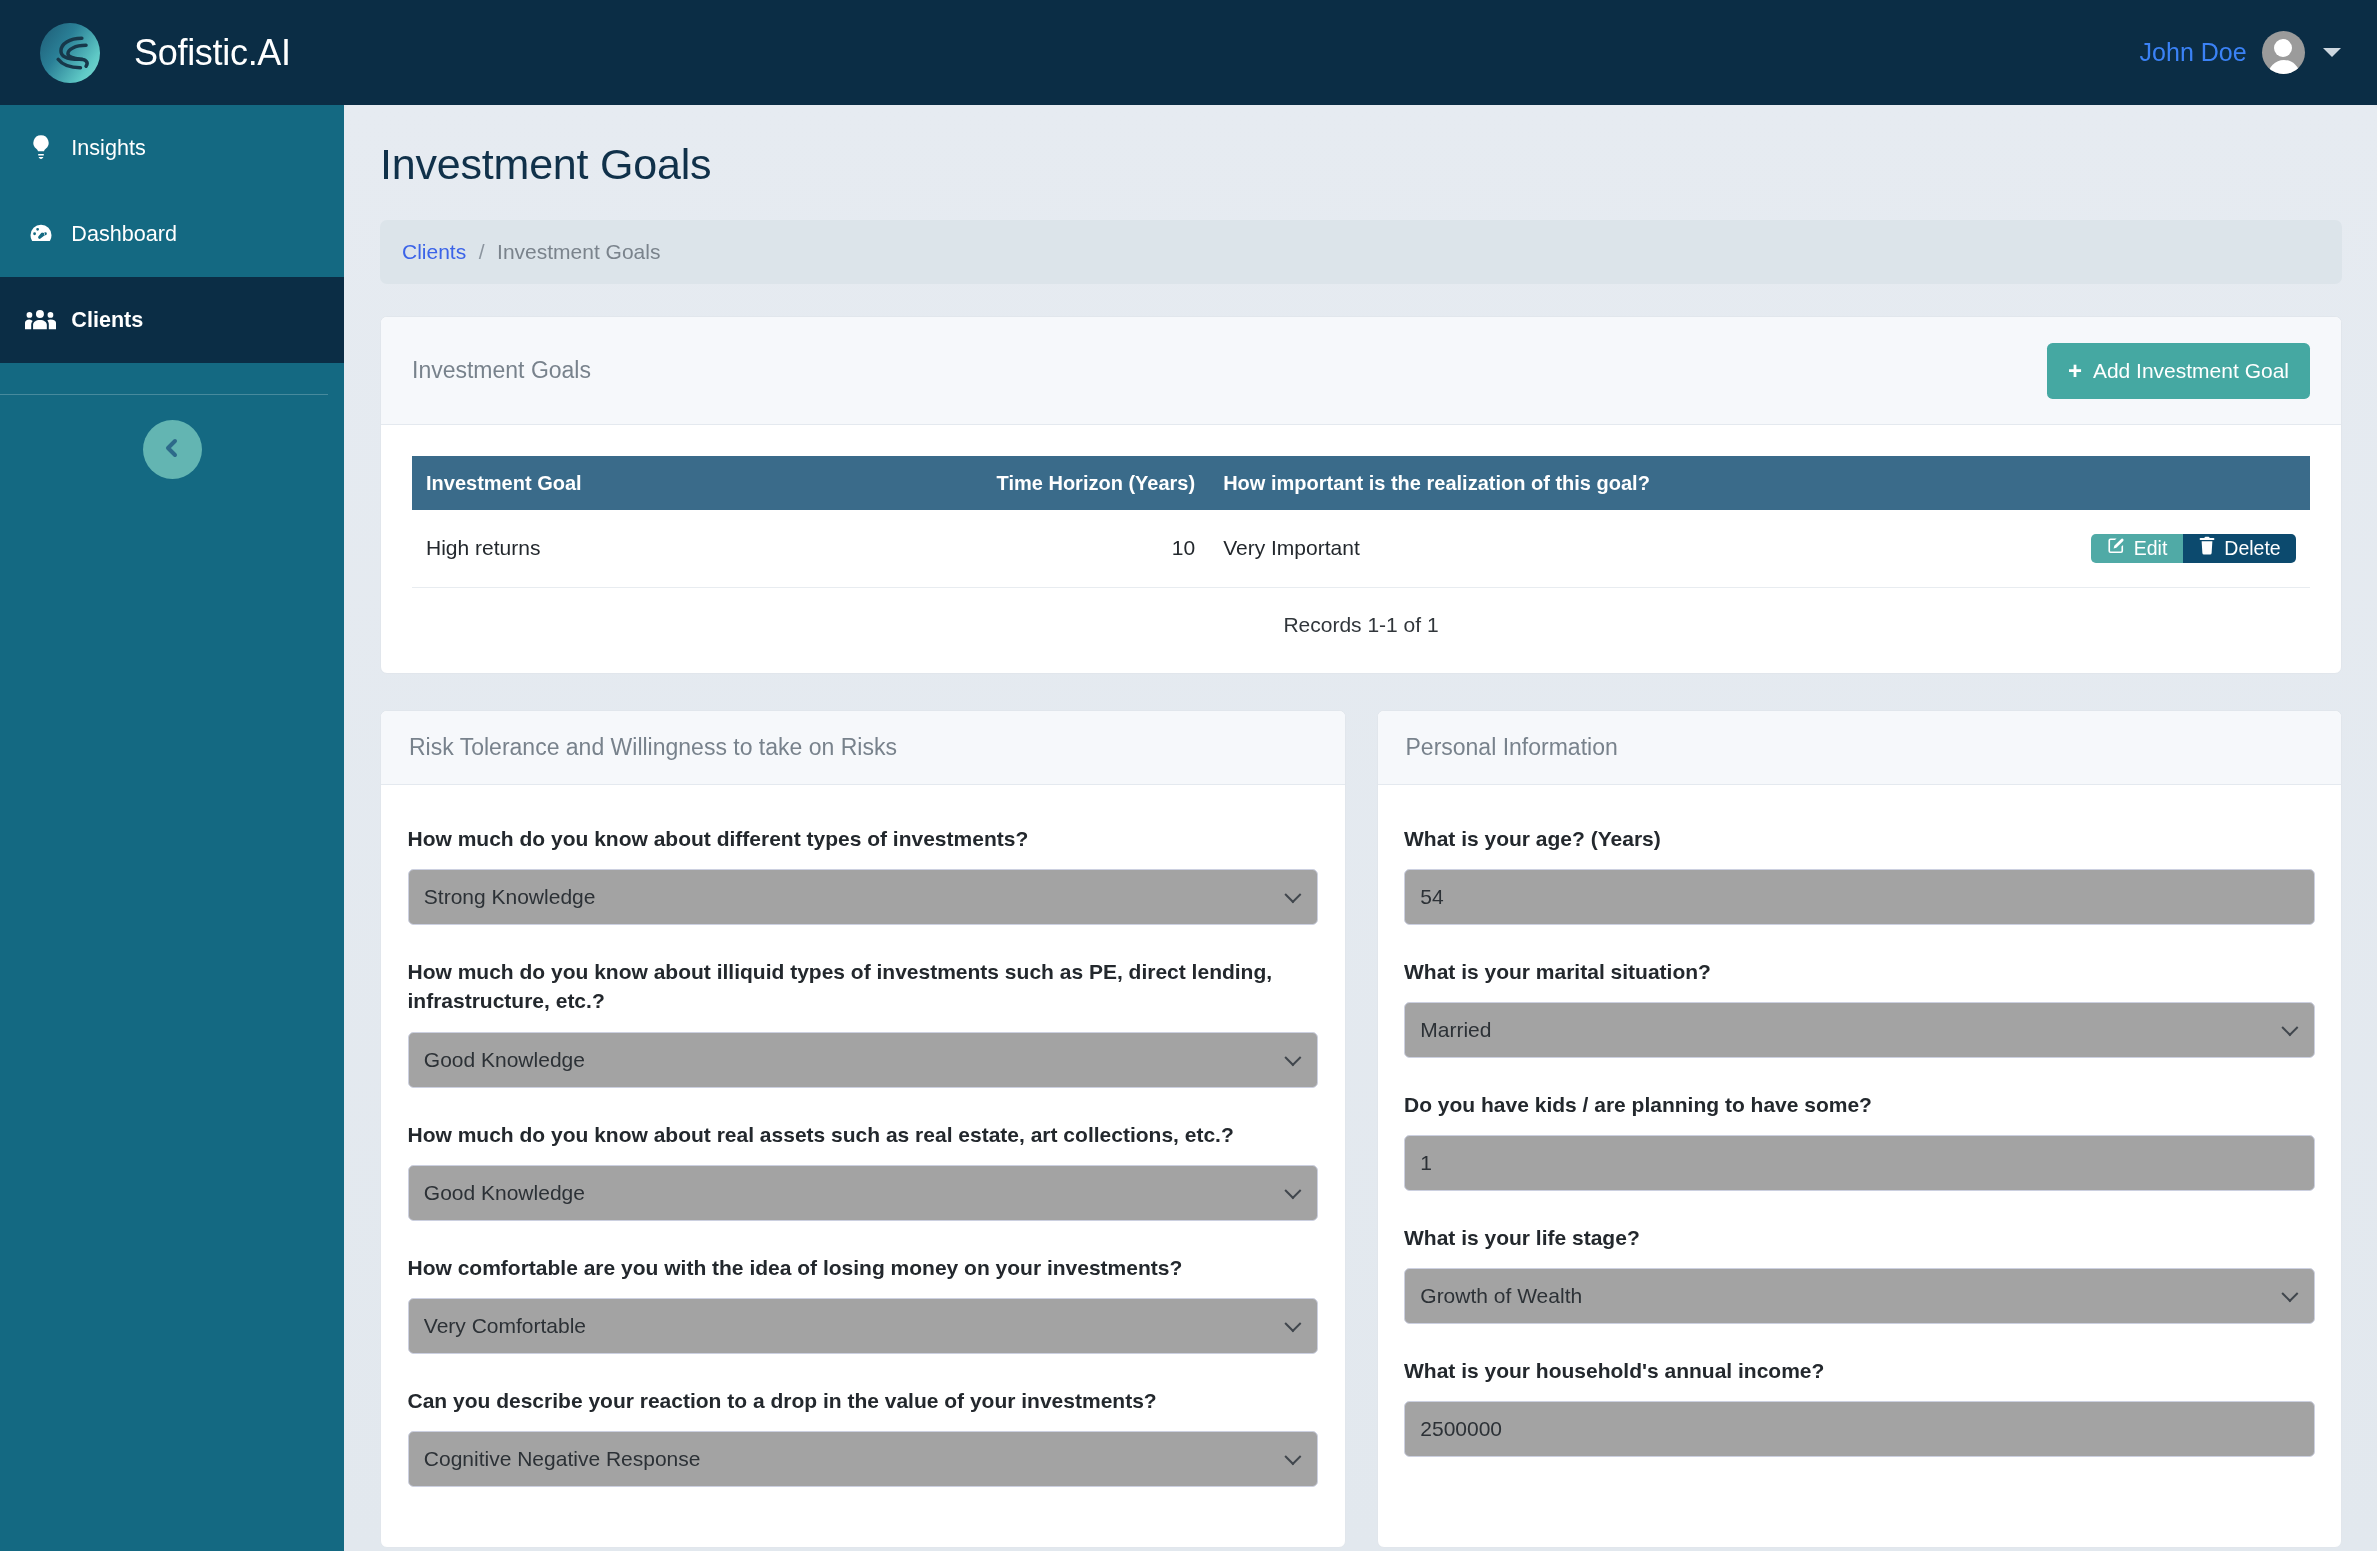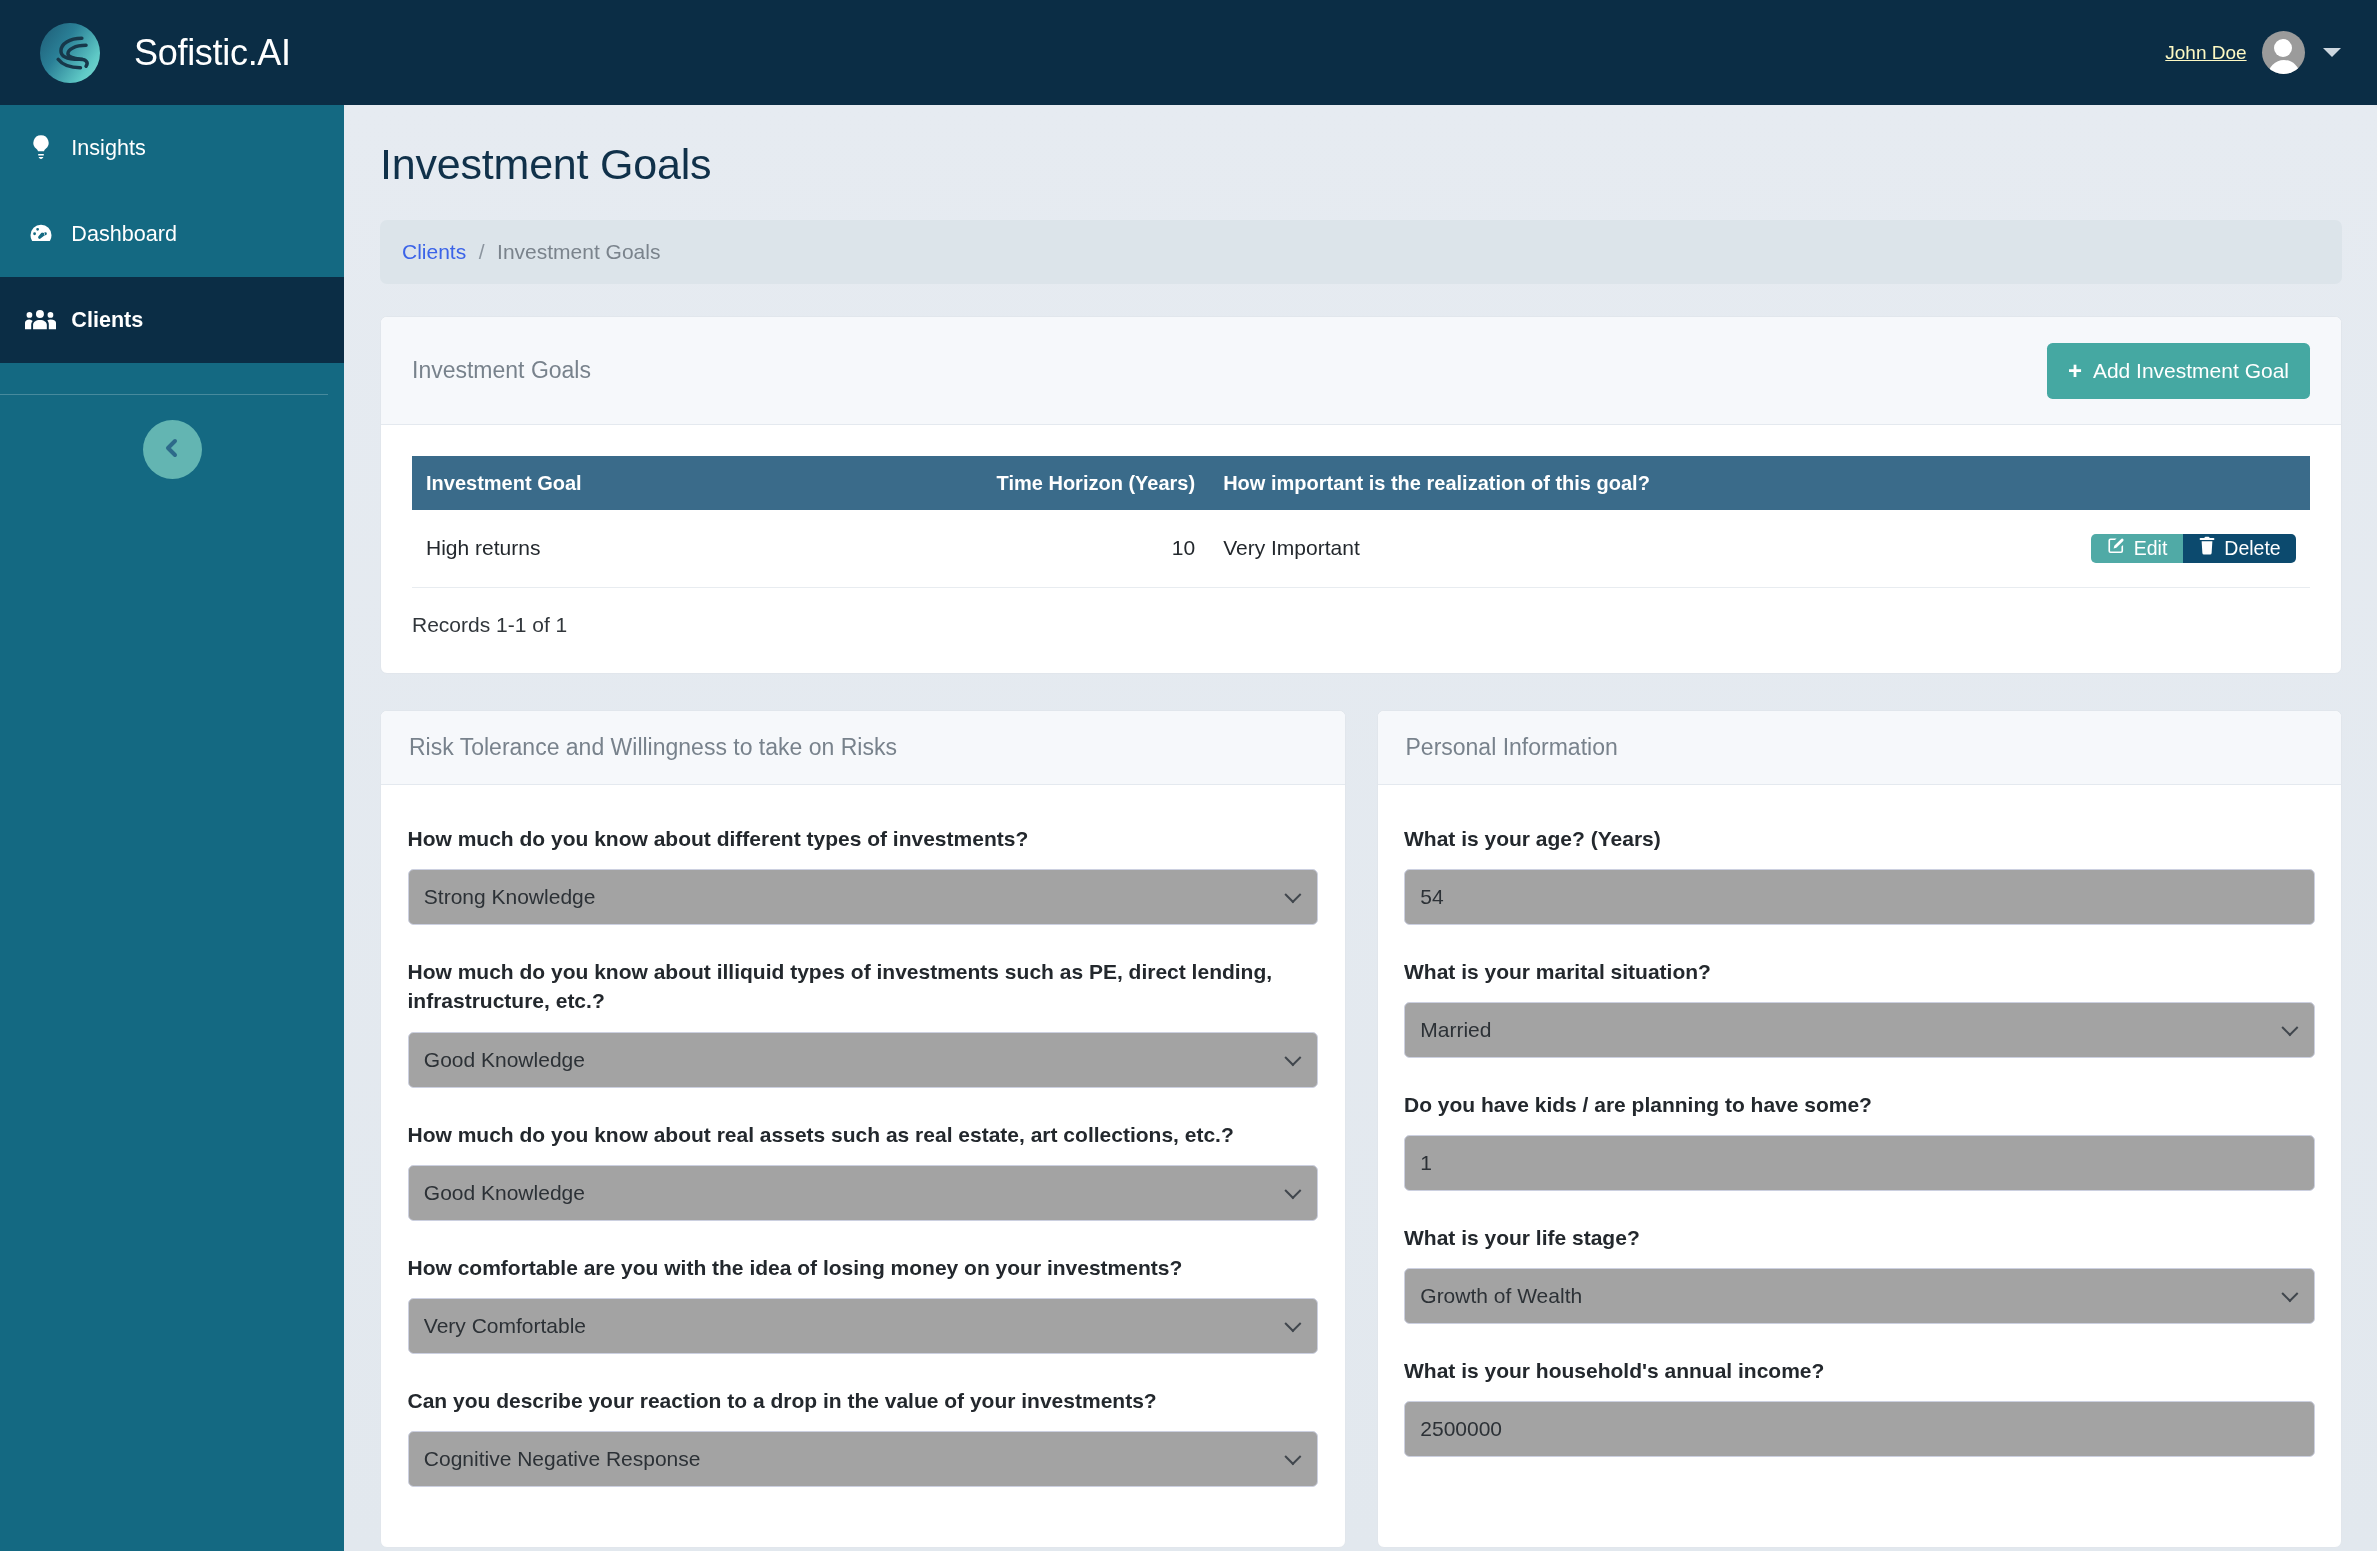--- a/index.html
+++ b/index.html
@@ -45,24 +45,23 @@
     letter-spacing: -0.3px;
     white-space: nowrap;
   }
   .user-area {
     display: flex;
     align-items: center;
     gap: 15.3px;
     padding-right: 36px;
   }
   .user-name {
-    color: #fef9c3;
-    font-size: 19px;
+    color: #3b82f6;
+    font-size: 25px;
     white-space: nowrap;
-    text-decoration: underline;
   }
   .avatar {
     width: 43px; height: 43px;
     border-radius: 50%;
     background: #9b9b9b;
     position: relative;
     overflow: hidden;
     flex: none;
   }
   .avatar .head {
@@ -249,21 +248,21 @@
     display: inline-flex;
     align-items: center;
     gap: 8.4px;
     cursor: pointer;
   }
   .btn-edit { background: #50aaa6; border-radius: 4.9px 0 0 4.9px; }
   .btn-delete { background: #0c4a6e; border-radius: 0 4.9px 4.9px 0; }
   .btn-edit svg, .btn-delete svg { fill: #ffffff; }
 
   .records {
-    text-align: left;
+    text-align: center;
     font-size: 21px;
     color: #31363b;
     padding: 25px 0 36px 0;
   }
 
   
   .panels {
     display: flex;
     gap: 31px;
     margin: 36px 36px 0 36px;

